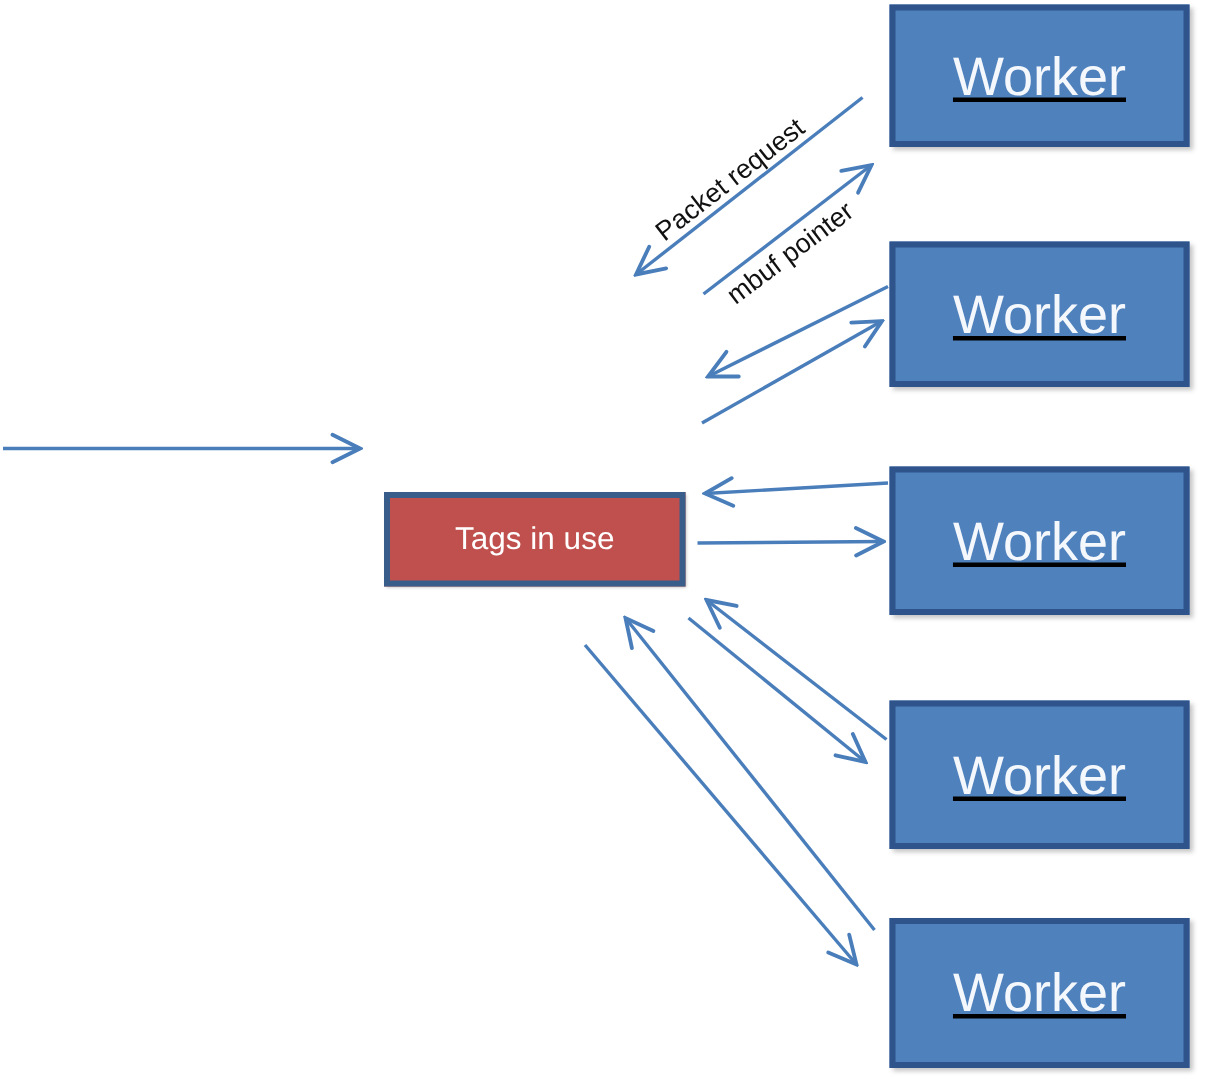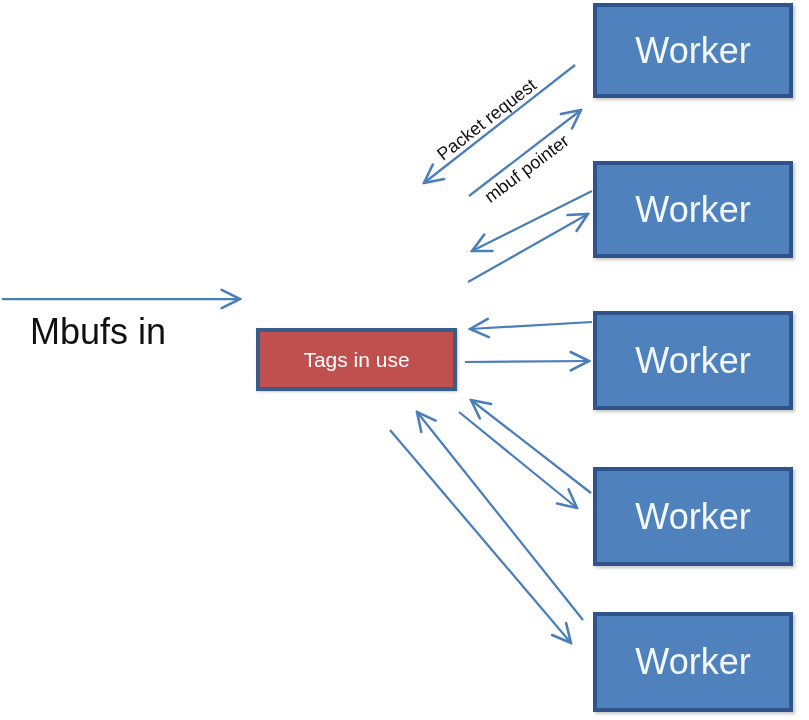--- a/index.html
+++ b/index.html
@@ -57,20 +57,21 @@
   }
   .worker-box {
     left: 593px;
     width: 200px;
     background: var(--worker-fill, #4f81bd);
     border: 4px solid var(--worker-border, #2f548c);
     display: flex;
     align-items: center;
     justify-content: center;
     box-shadow: 2px 2px 3px rgba(110,110,110,0.4);
+    text-decoration: underline;
   }
   .worker-label {
     color: #f4f8fc;
     font-size: 36px;
   }
   #mbufs-in-label {
     position: absolute;
     left: 30px; top: 311px;
     font-size: 36px;
     color: #111111;
@@ -113,21 +114,20 @@
     <line class="flow" x1="592" y1="191" x2="472" y2="251" marker-end="url(#openArrow)"></line>
     <line class="flow" x1="468" y1="282" x2="588" y2="214" marker-end="url(#openArrow)"></line>
     <line class="flow" x1="592" y1="322" x2="470" y2="329" marker-end="url(#openArrow)"></line>
     <line class="flow" x1="465" y1="362" x2="589" y2="361" marker-end="url(#openArrow)"></line>
     <line class="flow" x1="591" y1="493" x2="471" y2="400" marker-end="url(#openArrow)"></line>
     <line class="flow" x1="459" y1="412" x2="577" y2="508" marker-end="url(#openArrow)"></line>
     <line class="flow" x1="583" y1="620" x2="417" y2="412" marker-end="url(#openArrow)"></line>
     <line class="flow" x1="390" y1="430" x2="571" y2="643" marker-end="url(#openArrow)"></line>
   </svg>
 
-  <div id="mbufs-in-label">Mbufs in</div>
 
   <div class="arrow-label" id="packet-request-label">Packet request</div>
 
   <div class="arrow-label" id="mbuf-pointer-label">mbuf pointer</div>
 
 
   <div class="box" id="tags-box">
     <span class="tags-label">Tags in use</span>
   </div>
 

